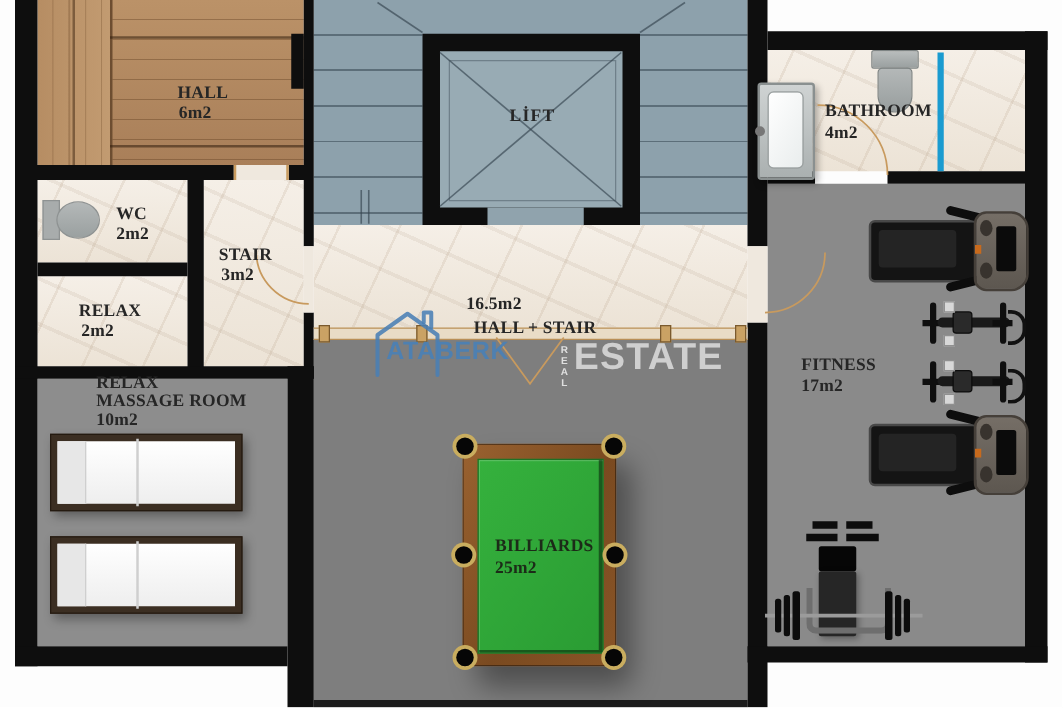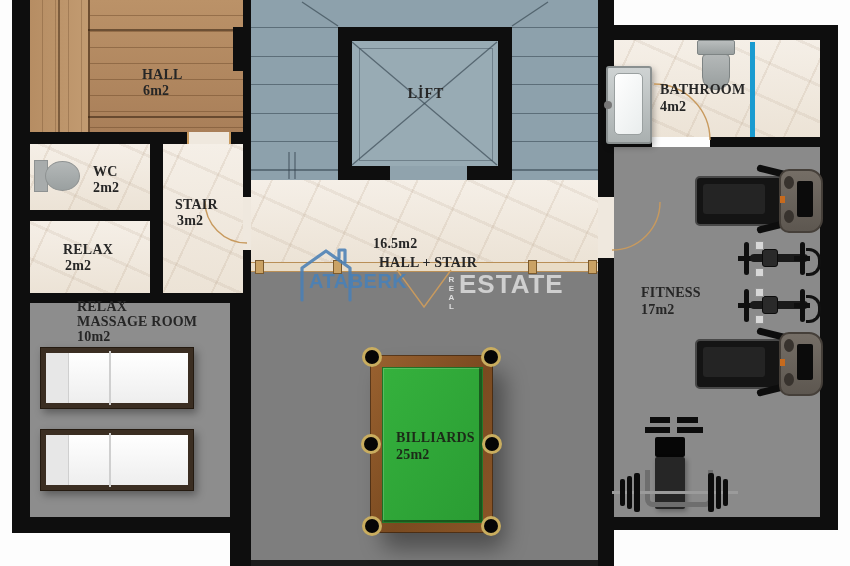--- a/index.html
+++ b/index.html
@@ -236,15 +236,15 @@
   <div class="lbl" style="left:373px;top:237px;">16.5m2</div>
   <div class="lbl" style="left:660px;top:83px;">BATHROOM</div>
   <div class="lbl" style="left:660px;top:100px;">4m2</div>
   <div class="lbl" style="left:641px;top:286px;">FITNESS</div>
   <div class="lbl" style="left:641px;top:303px;">17m2</div>
   <div class="lbl" style="left:396px;top:431px;color:#1c2b18;">BILLIARDS</div>
   <div class="lbl" style="left:396px;top:448px;color:#1c2b18;">25m2</div>
 
   <div class="wm" style="left:309px;top:271px;font-size:20px;color:rgba(74,128,181,.92);letter-spacing:.5px;">ATABERK</div>
   <div class="wm" style="left:447px;top:275px;font-size:8px;color:rgba(240,240,240,.85);writing-mode:vertical-rl;text-orientation:upright;">REAL</div>
-  <div class="wm" style="left:459px;top:271px;font-size:26px;color:rgba(238,238,238,.72);letter-spacing:1px;">ESTATE</div>
+  <div class="wm" style="left:459px;top:271px;font-size:30px;color:rgba(238,238,238,.72);letter-spacing:1px;">ESTATE</div>
 
 </div>
 
 </body></html>

